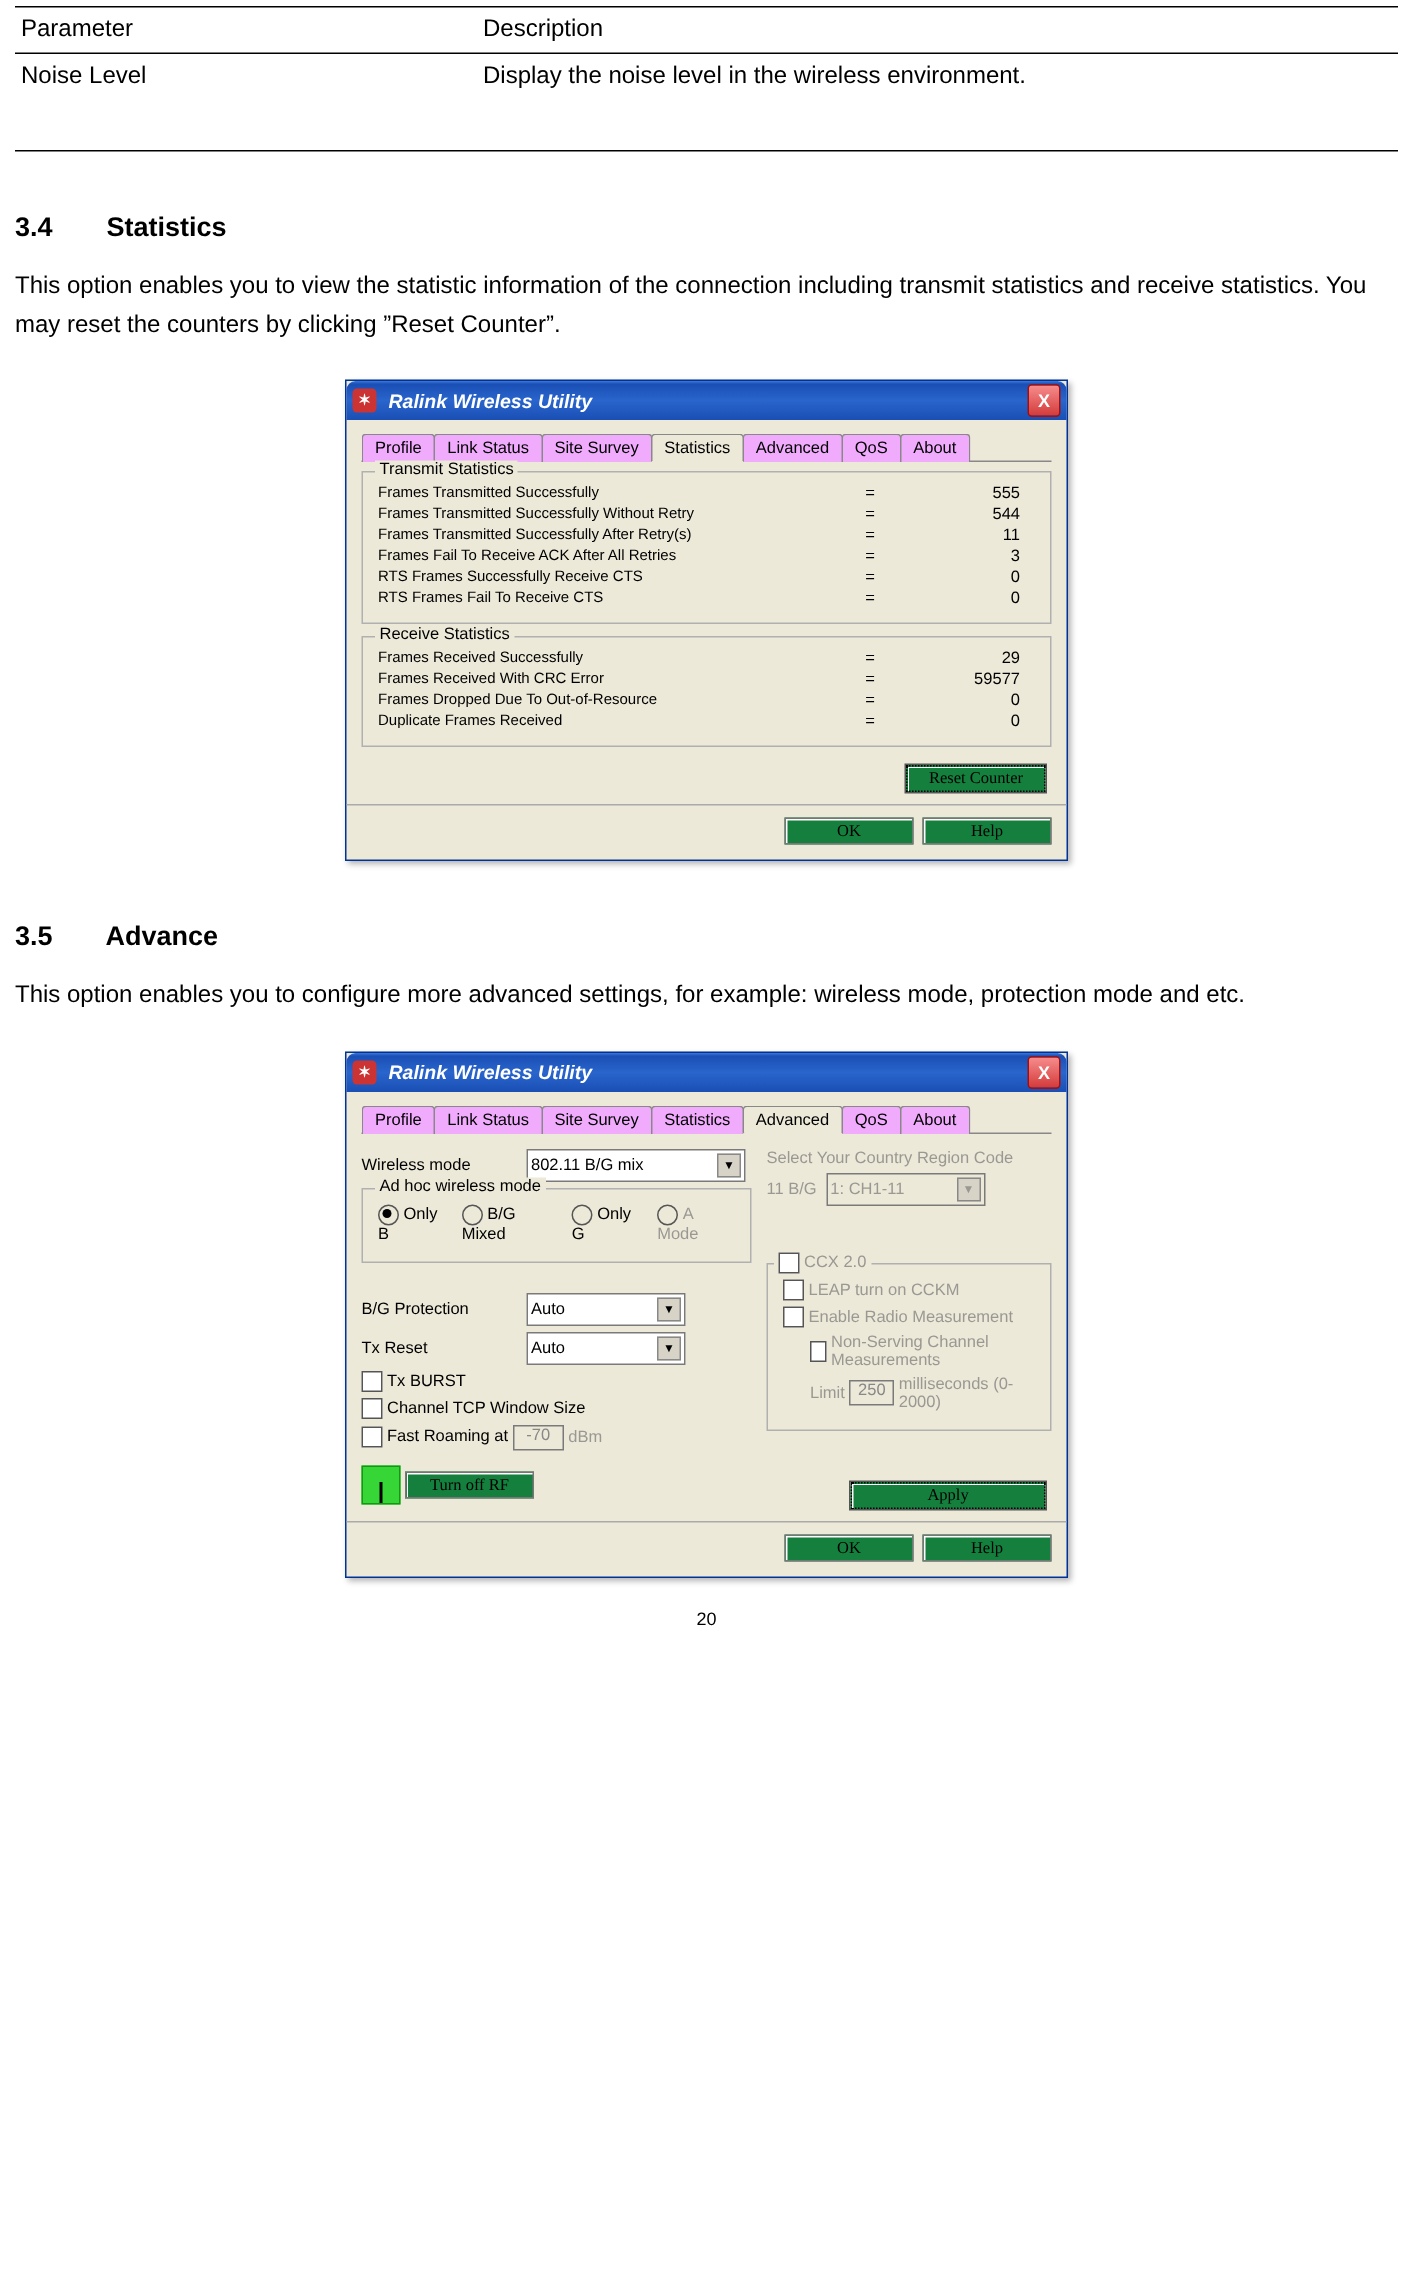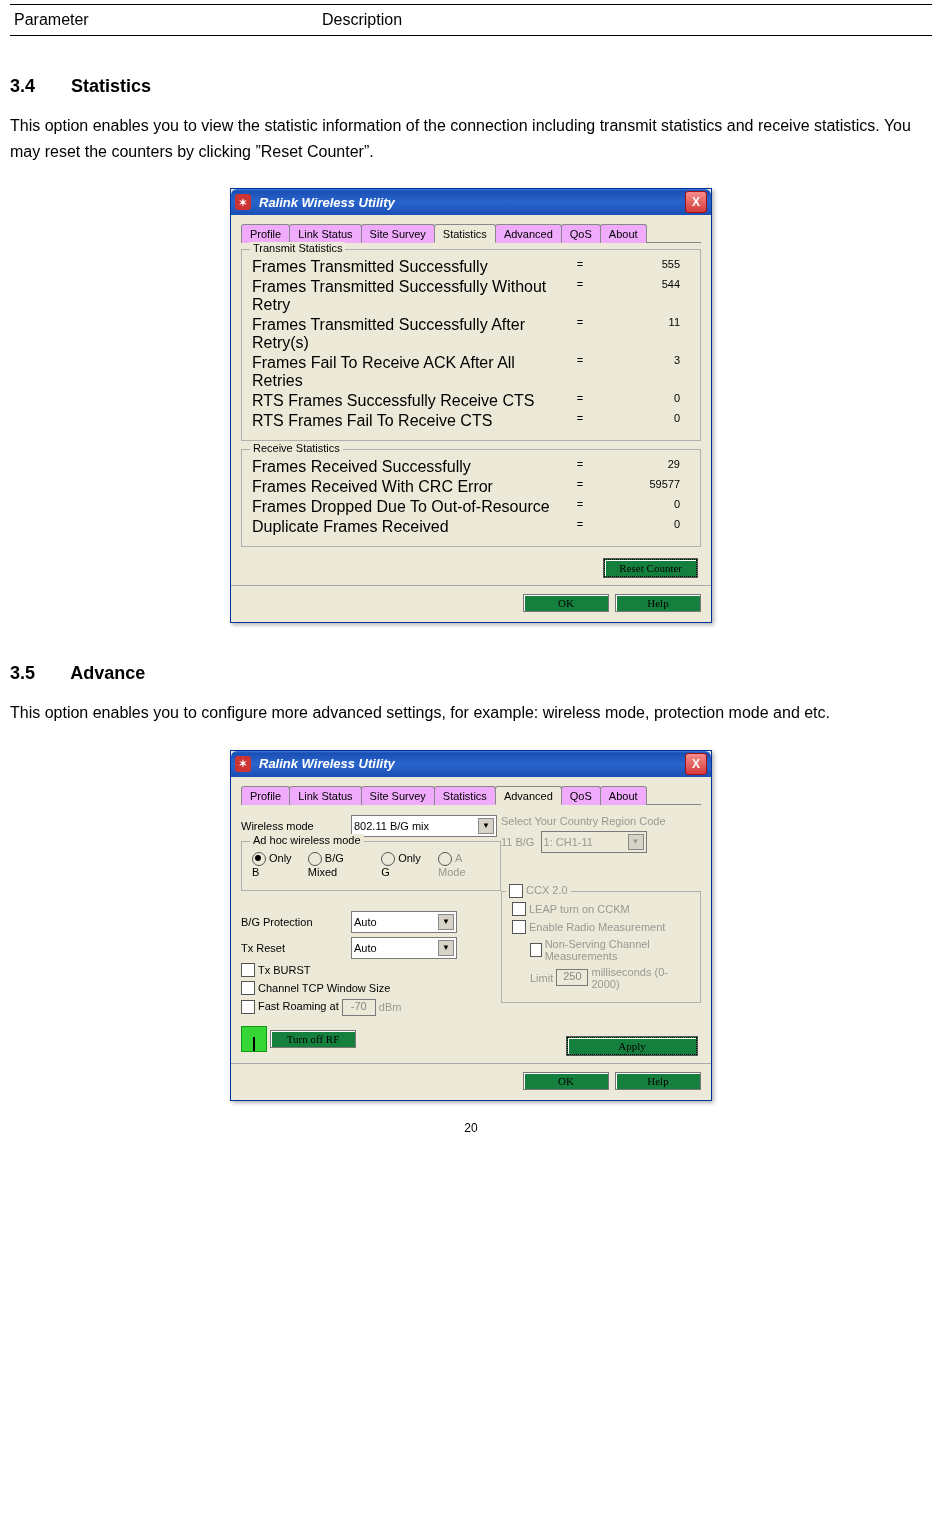--- a/index.html
+++ b/index.html
@@ -18,21 +18,21 @@
 .titlebar .ti { flex: 1; padding-left: 4px; font-style: italic; font-size: 13px; }
 .title-icon { width: 16px; height: 16px; background:#cc3333; border-radius:3px; margin-right:4px; display:flex; align-items:center; justify-content:center; color:#fff; font-size:10px; }
 .close-x { width: 20px; height: 20px; background: linear-gradient(to bottom, #f78c8c, #d43b3b); color: #fff; display: flex; align-items: center; justify-content: center; border: 1px solid #a01010; font-weight: bold; font-family: Arial; border-radius: 3px; font-size:12px; }
 .dlg-body { padding: 8px 10px 6px 10px; }
 .tabs { display: flex; border-bottom: 1px solid #888; margin-bottom: 6px; }
 .tab { padding: 3px 8px 2px 8px; border: 1px solid #888; border-bottom: none; margin-right: -1px; background: #f0abfc; border-radius: 3px 3px 0 0; font-size: 11px; position: relative; top: 1px; }
 .tab.active { background: #ECE9D8; border-bottom: 1px solid #ECE9D8; z-index: 2; }
 .group { border: 1px solid #b0b0b0; padding: 6px 10px 8px 10px; margin: 4px 0 8px 0; position: relative; }
 .group-title { position: absolute; top: -8px; left: 8px; background: #ECE9D8; padding: 0 3px; font-size: 11px; }
 .stat-row { display: flex; margin: 2px 0; }
-.stat-label { flex: 1; font-size: 16px; }
+.stat-label { flex: 1; font-size: 10px; }
 .stat-eq { width: 40px; text-align: center; }
 .stat-val { width: 80px; text-align: right; padding-right: 10px; }
 .btn { border: 1px solid #777; background: #15803d; padding: 2px 14px; font-size: 11px; font-family: Tahoma; box-shadow: 1px 1px 0 #fff inset; min-width: 56px; text-align: center; display:inline-block; }
 .btn.focus { border: 1px dotted #000; outline: 1px solid #555; }
 .row-right { text-align: right; padding: 4px 4px 2px 0; }
 .btm-bar { border-top: 1px solid #aaa; padding: 8px 10px 10px 0; display:flex; justify-content:flex-end; gap:6px; }
 
 
 .form-row { display: flex; align-items: center; margin: 4px 0; font-size: 11px; }
 .form-lbl { width: 110px; }
@@ -40,34 +40,38 @@
 .combo .arrow { width: 14px; height: 14px; background: #d7d3c6; border: 1px solid #888; margin-left: auto; display:flex; align-items:center; justify-content:center; font-size:8px; }
 .combo.w1 { width: 140px; }
 .combo.w2 { width: 100px; }
 .radio, .check { width: 12px; height: 12px; border: 1px solid #555; display: inline-block; margin-right: 3px; vertical-align: middle; }
 .radio { border-radius: 50%; position: relative; }
 .radio.sel::after { content:""; width:6px; height:6px; background:#000; border-radius:50%; position:absolute; top:2px; left:2px; }
 .check { background:#fff; }
 .disabled { color: #9a9893; }
 .tiny-input { border: 1px solid #7a7a7a; background:#ECE9D8; width:32px; height:15px; text-align:center; font-size:11px; display:inline-block; color:#888; }
 .col-left { width: 260px; }
-.twocol { display:flex; }
+.twocol { display:flex; gap:10px; }
 .rf-icon { width:24px; height:24px; background:#37d637; display:inline-flex; align-items:flex-end; justify-content:center; border:1px solid #119a11; margin-right:3px; vertical-align:middle; }
 .rf-icon::before { content:""; width:2px; height:14px; background:#000; }
 .rf-icon::after { content:""; position:absolute; }
 .page-num { text-align: center; margin-top: 20px; font-size: 12px; }
 </style>
 </head>
 <body>
 
 <table class="param-table">
   <tbody>
       <tr class="hdr-row">
     <td class="col1">Parameter</td>
     <td>Description</td>
+  </tr>
+  <tr class="last-row">
+    <td class="col1">Noise Level</td>
+    <td>Display the noise level in the wireless environment.</td>
   </tr>
 </tbody>
   </table>
 
 <h2>
   <span class="h2-num">3.4</span>
   <span>Statistics</span>
 </h2>
 <p>This option enables you to view the statistic information of the connection including transmit statistics and receive statistics. You may reset the counters by clicking ”Reset Counter”.</p>
 

